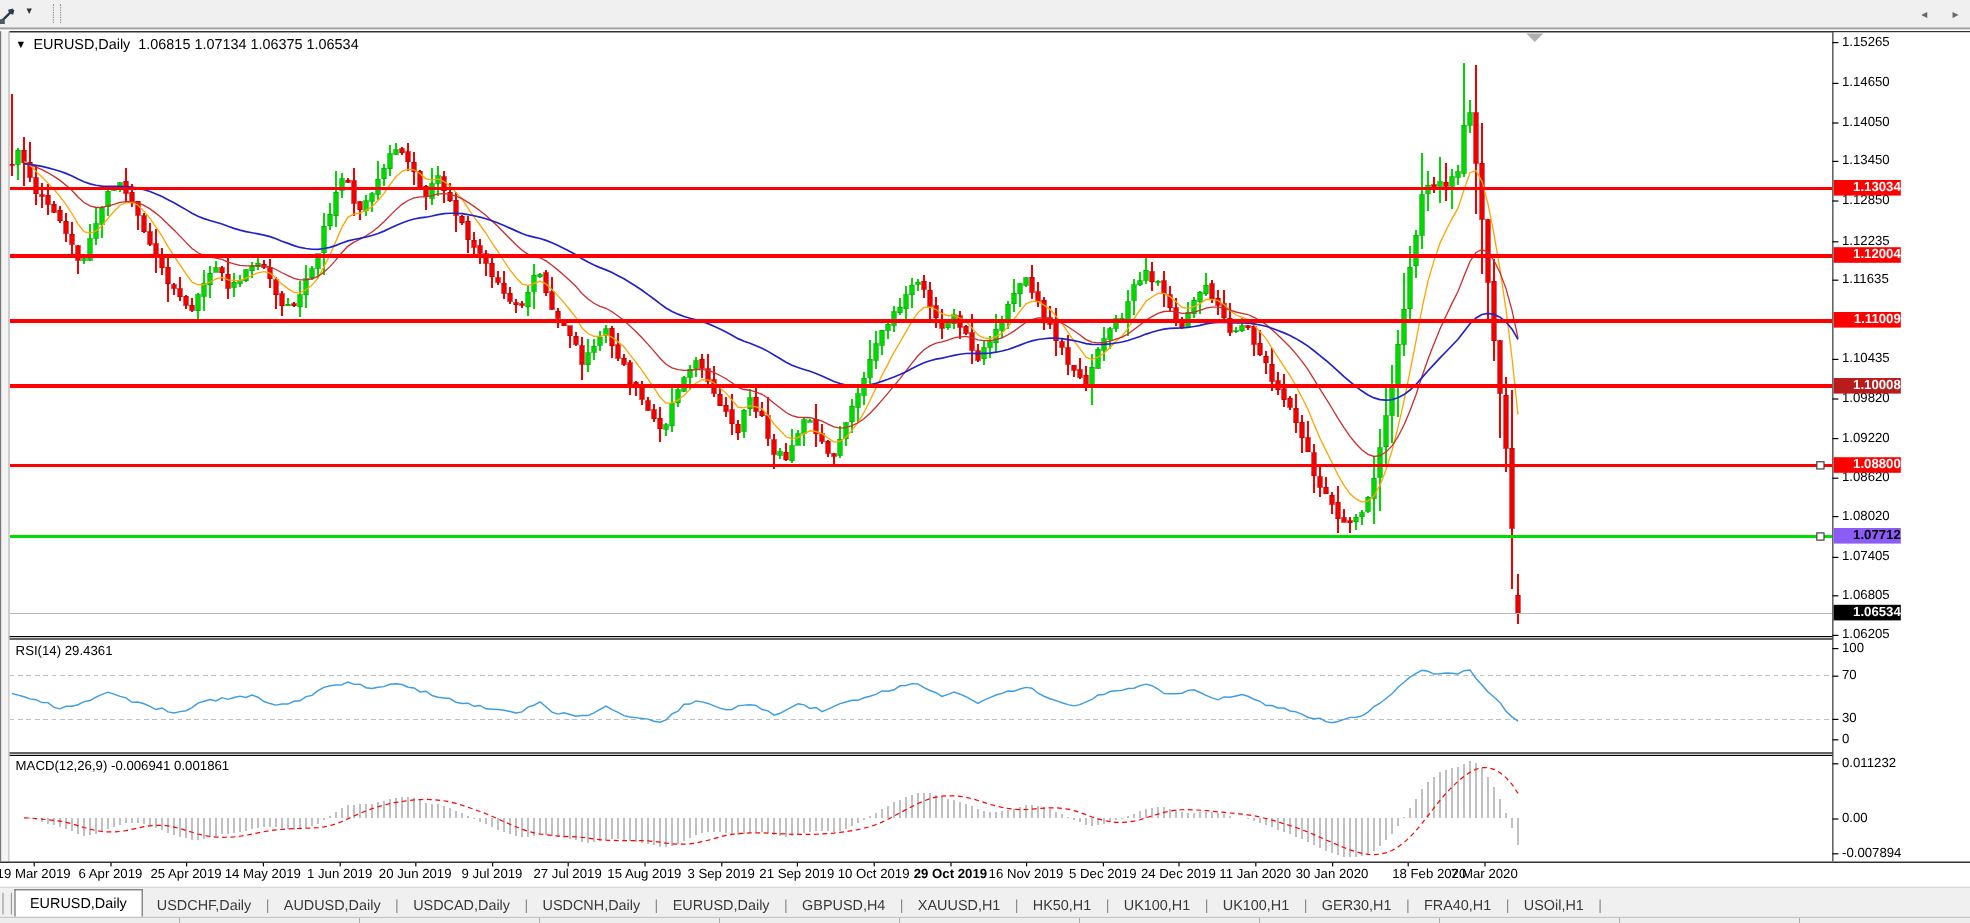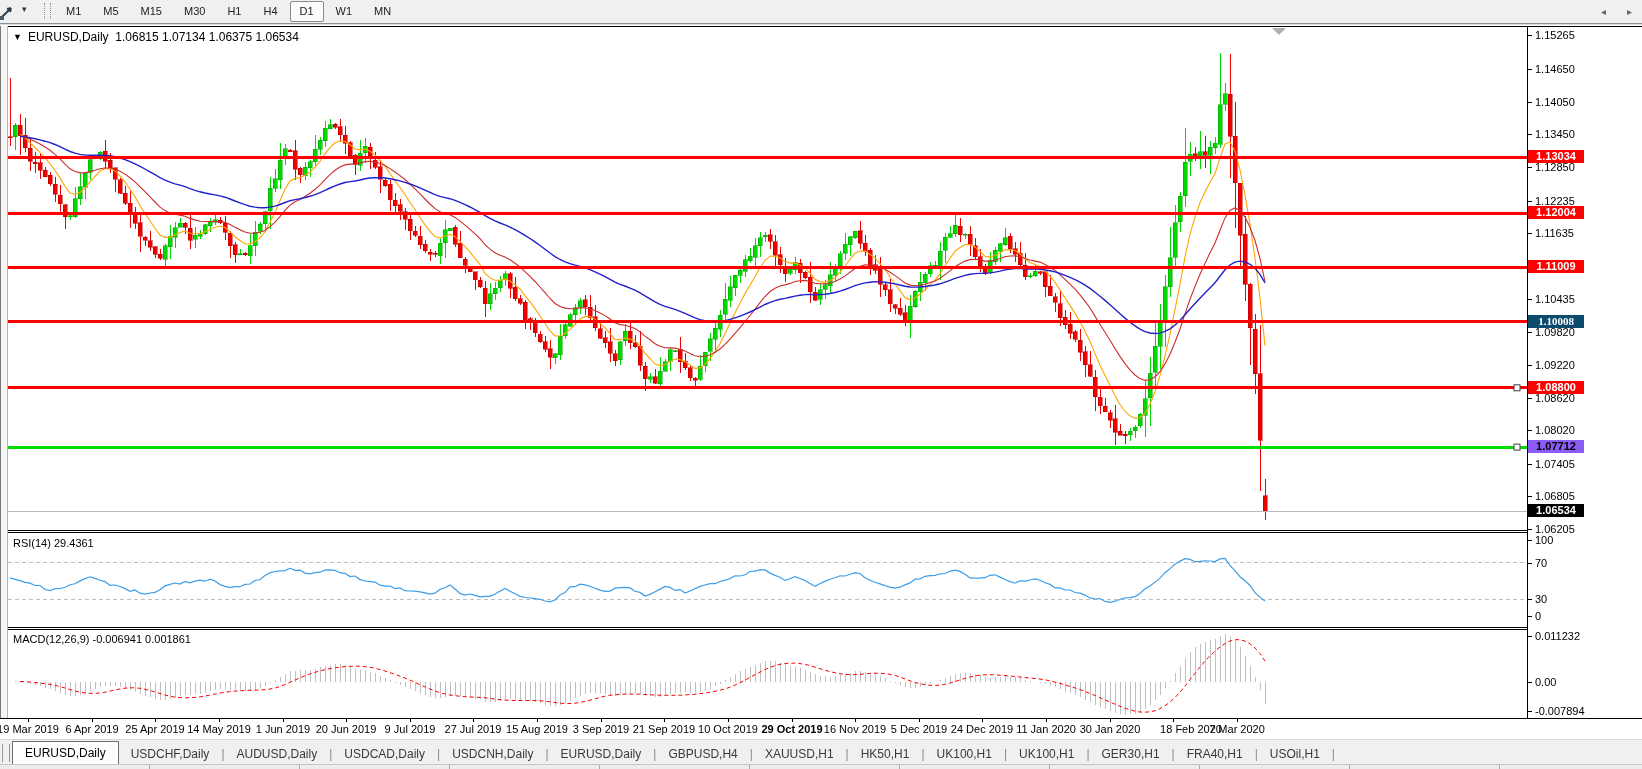--- a/index.html
+++ b/index.html
@@ -34,21 +34,21 @@
   svg{display:block;}
   
   .ohlc-header{position:absolute;left:13px;top:30px;font-size:12px;color:#000;white-space:pre;}
   .ohlc-header .mark{font-size:9px;vertical-align:1px;margin-right:6px;color:#000;}
   .panel-title{position:absolute;font-size:11px;color:#000;white-space:pre;}
   
   .axis-col{position:absolute;left:1528px;top:27px;width:114px;height:691px;background:#fff;}
   .tick-dash{position:absolute;left:-1px;width:5px;height:1px;background:#000;}
   .tick-lbl{position:absolute;left:7px;font-size:11px;color:#000;white-space:nowrap;}
   .lvl-lbl{position:absolute;left:0px;width:56px;height:13px;line-height:13px;
-    font-size:11px;font-weight:700;text-align:center;}
+    font-size:11px;font-weight:700;text-align:right;}
   
   .date-axis{position:absolute;left:0;top:718px;width:1642px;height:21px;background:#fff;
     border-top:1px solid #000;box-sizing:border-box;}
   .date-lbl{position:absolute;top:4px;font-size:11px;color:#000;white-space:nowrap;transform:translateX(-50%);}
   .date-tick{position:absolute;top:0;width:1px;height:3px;background:#000;}
   
   .tabbar{position:absolute;left:0;top:739px;width:1642px;height:25px;background:#f0f0f0;
     border-top:1px solid #d8d8d8;box-sizing:border-box;display:flex;align-items:flex-end;}
   .tab-grip{width:6px;height:18px;margin:0 2px 2px 2px;
     border-left:1px solid #9a9a9a;border-right:1px solid #9a9a9a;}
@@ -63,31 +63,20 @@
 </head>
 <body>
 
 <div class="toolbar">
   <svg class="tool-icon" viewBox="0 0 17 17">
     <path d="M1 15 L11 5 M11 5 l-1 4 M11 5 l-4 1" stroke="#2d3d4d" stroke-width="2" fill="none"></path>
     <rect x="0" y="13" width="4" height="4" fill="#4a5a66"></rect>
   </svg>
   <span class="dd-arrow">▾</span>
   <span class="tb-grip"></span>
-  <div class="tf-group" id="tf-group">
-      <div class="tf-btn">M1</div>
-      <div class="tf-btn">M5</div>
-      <div class="tf-btn">M15</div>
-      <div class="tf-btn">M30</div>
-      <div class="tf-btn">H1</div>
-      <div class="tf-btn">H4</div>
-      <div class="tf-btn active">D1</div>
-      <div class="tf-btn">W1</div>
-      <div class="tf-btn">MN</div>
-    </div>
 </div>
 
 <div class="frame-top"></div>
 <div class="client"></div>
 <div class="left-chrome"></div>
 <div class="plot-topline"></div>
 
 <div class="panel-main">
   <svg id="main-svg" width="1519" height="503" viewBox="0 0 1519 503">
       <g shape-rendering="crispEdges">
@@ -906,21 +895,21 @@
     <div class="tick-lbl" style="top: 397px;">1.08020</div>
     <div class="tick-dash" style="top: 437px;"></div>
     <div class="tick-lbl" style="top: 431px;">1.07405</div>
     <div class="tick-dash" style="top: 469px;"></div>
     <div class="tick-lbl" style="top: 463px;">1.06805</div>
     <div class="tick-dash" style="top: 502px;"></div>
     <div class="tick-lbl" style="top: 496px;">1.06205</div>
     <div class="lvl-lbl" style="top: 123px; background: rgb(255, 0, 0); color: rgb(255, 255, 255);">1.13034</div>
     <div class="lvl-lbl" style="top: 179px; background: rgb(255, 0, 0); color: rgb(255, 255, 255);">1.12004</div>
     <div class="lvl-lbl" style="top: 233px; background: rgb(255, 0, 0); color: rgb(255, 255, 255);">1.11009</div>
-    <div class="lvl-lbl" style="top: 288px; background: #0c4a6e; color: rgb(255, 255, 255); font-family: Liberation Serif, serif;">1.10008</div>
+    <div class="lvl-lbl" style="top: 288px; background: #b91c1c; color: rgb(255, 255, 255);">1.10008</div>
     <div class="lvl-lbl" style="top: 354px; background: rgb(255, 0, 0); color: rgb(255, 255, 255);">1.08800</div>
     <div class="lvl-lbl" style="top: 413px; background: #8b5cf6; color: rgb(0, 0, 0);">1.07712</div>
     <div class="lvl-lbl" style="top: 477px; background: rgb(0, 0, 0); color: rgb(255, 255, 255);">1.06534</div>
     <div class="tick-dash" style="top: 513px;"></div>
     <div class="tick-lbl" style="top: 507px;">100</div>
     <div class="tick-dash" style="top: 536px;"></div>
     <div class="tick-lbl" style="top: 530px;">70</div>
     <div class="tick-dash" style="top: 572px;"></div>
     <div class="tick-lbl" style="top: 566px;">30</div>
     <div class="tick-dash" style="top: 589px;"></div>

